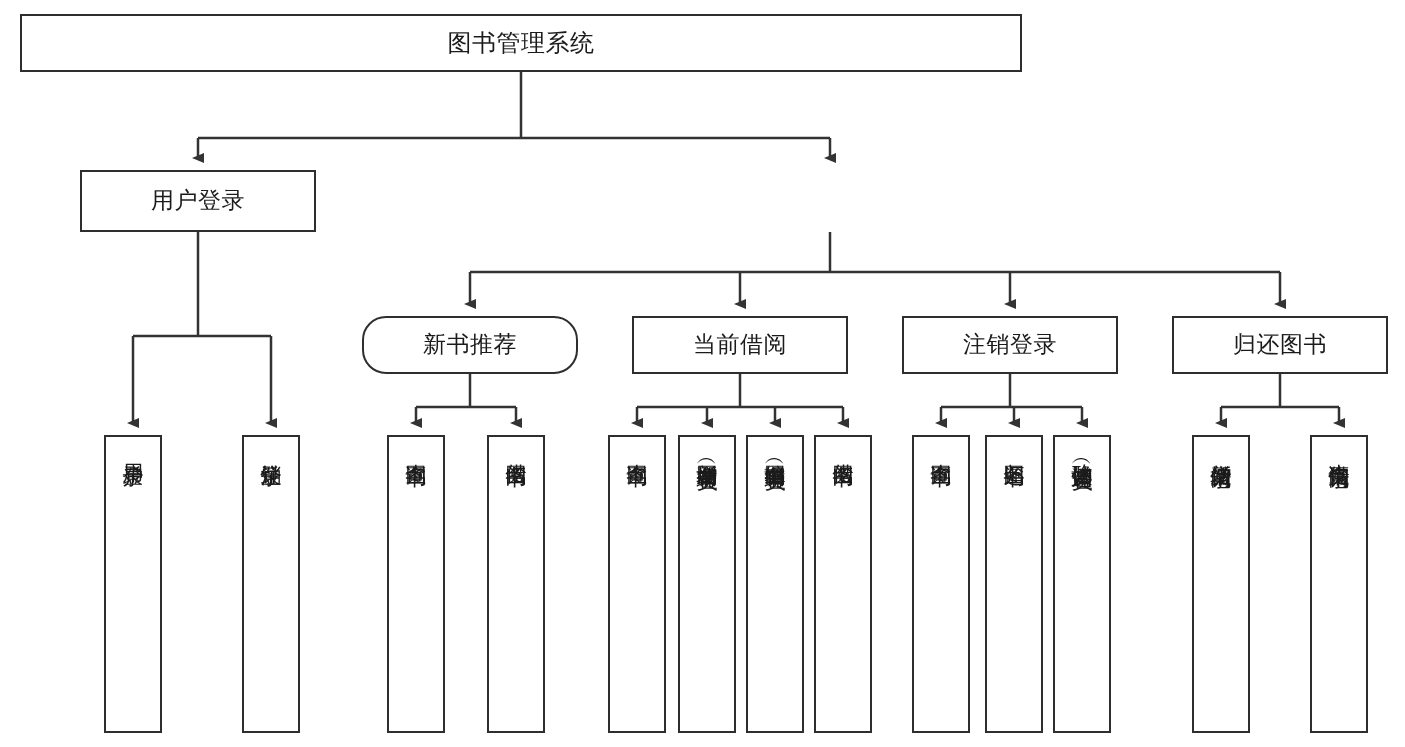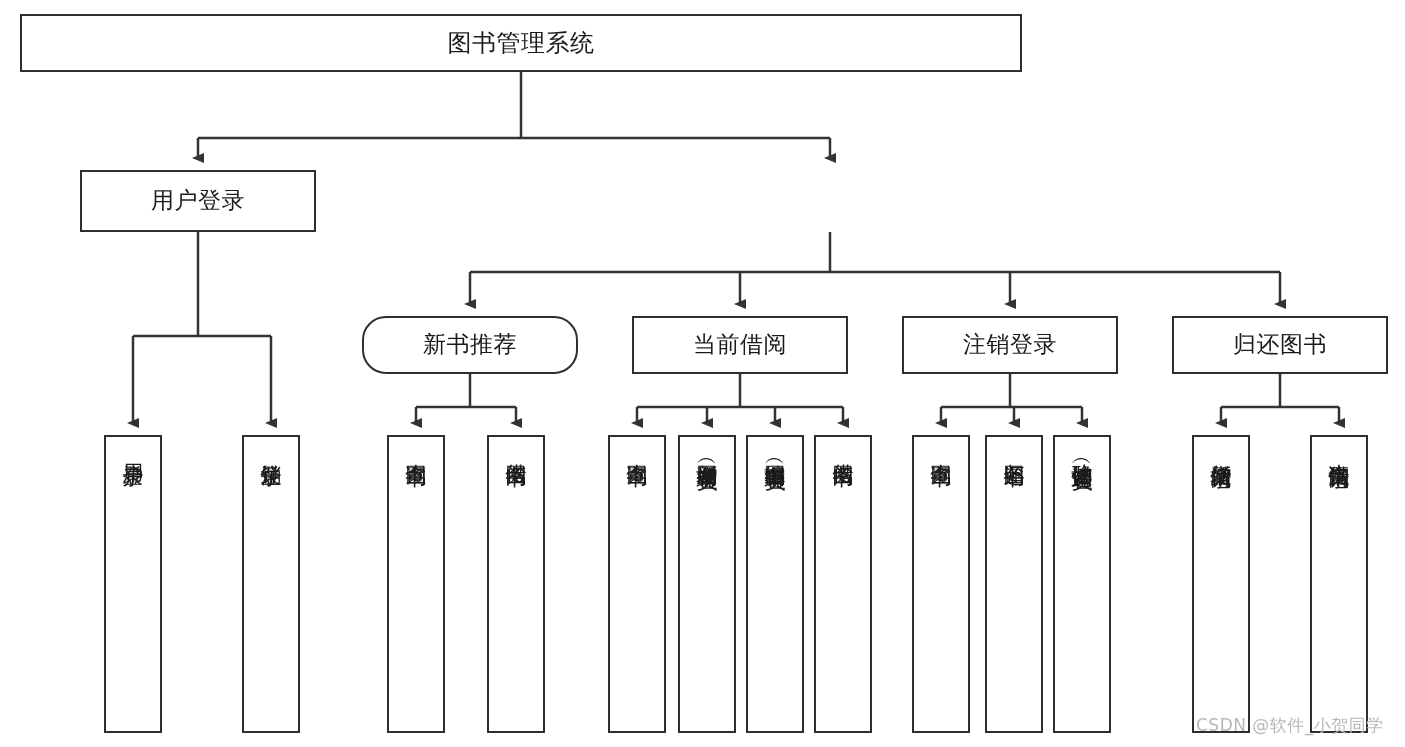--- a/index.html
+++ b/index.html
@@ -183,15 +183,14 @@
   <div class="node vertical tall-text" style="left: 1053px; top: 435px; width: 58px; height: 298px;">
     <span class="node-label">确认归还（管理员）</span>
   </div>
   <div class="node vertical" style="left: 1192px; top: 435px; width: 58px; height: 298px;">
     <span class="node-label">新增借阅记录</span>
   </div>
   <div class="node vertical" style="left: 1310px; top: 435px; width: 58px; height: 298px;">
     <span class="node-label">查询借阅记录</span>
   </div>
 
-  <div class="watermark" style="left:1196px; top:714px;">CSDN @软件_小贺同学</div>
 
 </div>
 
 </body></html>

